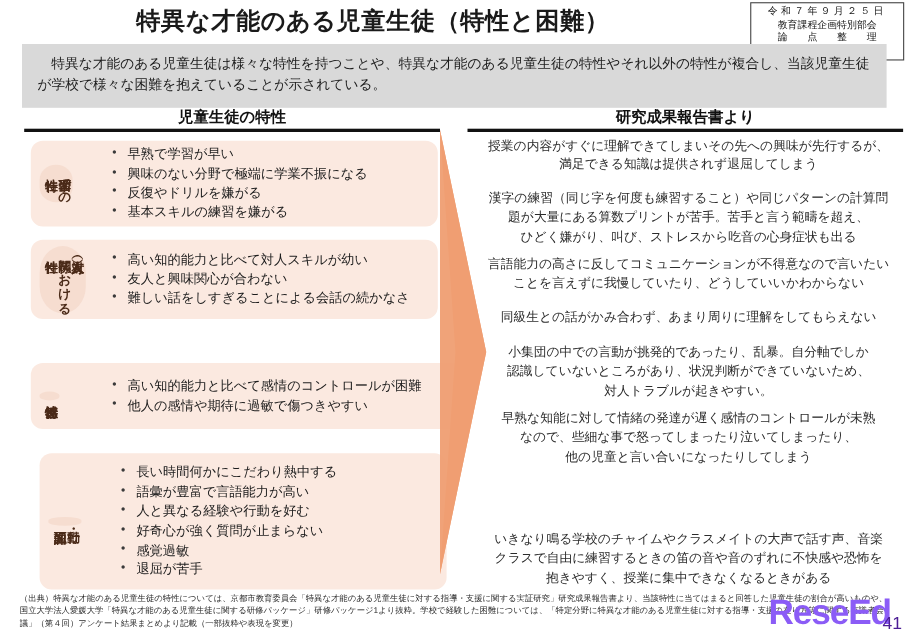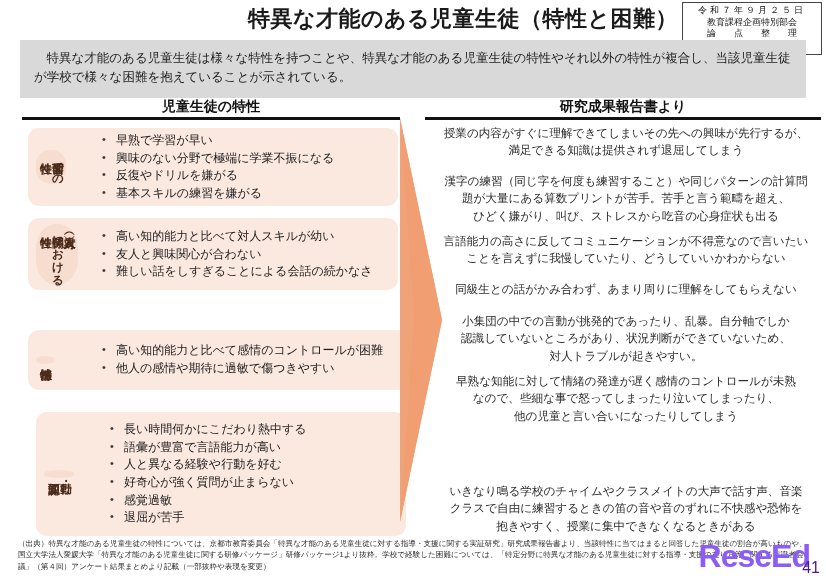--- a/index.html
+++ b/index.html
@@ -9,21 +9,21 @@
     font-family:"Liberation Sans","DejaVu Sans",sans-serif;
     color:#231f1c;
     position:relative;
     overflow:hidden;
   }
   .page{position:relative;width:826px;height:581px;}
 
   
   .title{
     position:absolute;left:0;top:4px;width:678px;
-    text-align:right;
+    text-align:center;
     font-size:22px;font-weight:bold;letter-spacing:.5px;
     color:#1a1a1a;
   }
   .stamp{
     position:absolute;right:4px;top:2px;
     border:1px solid #444;
     padding:2px 4px 3px 4px;
     font-size:9px;line-height:1.28;
     color:#141414;
     text-align:center;

